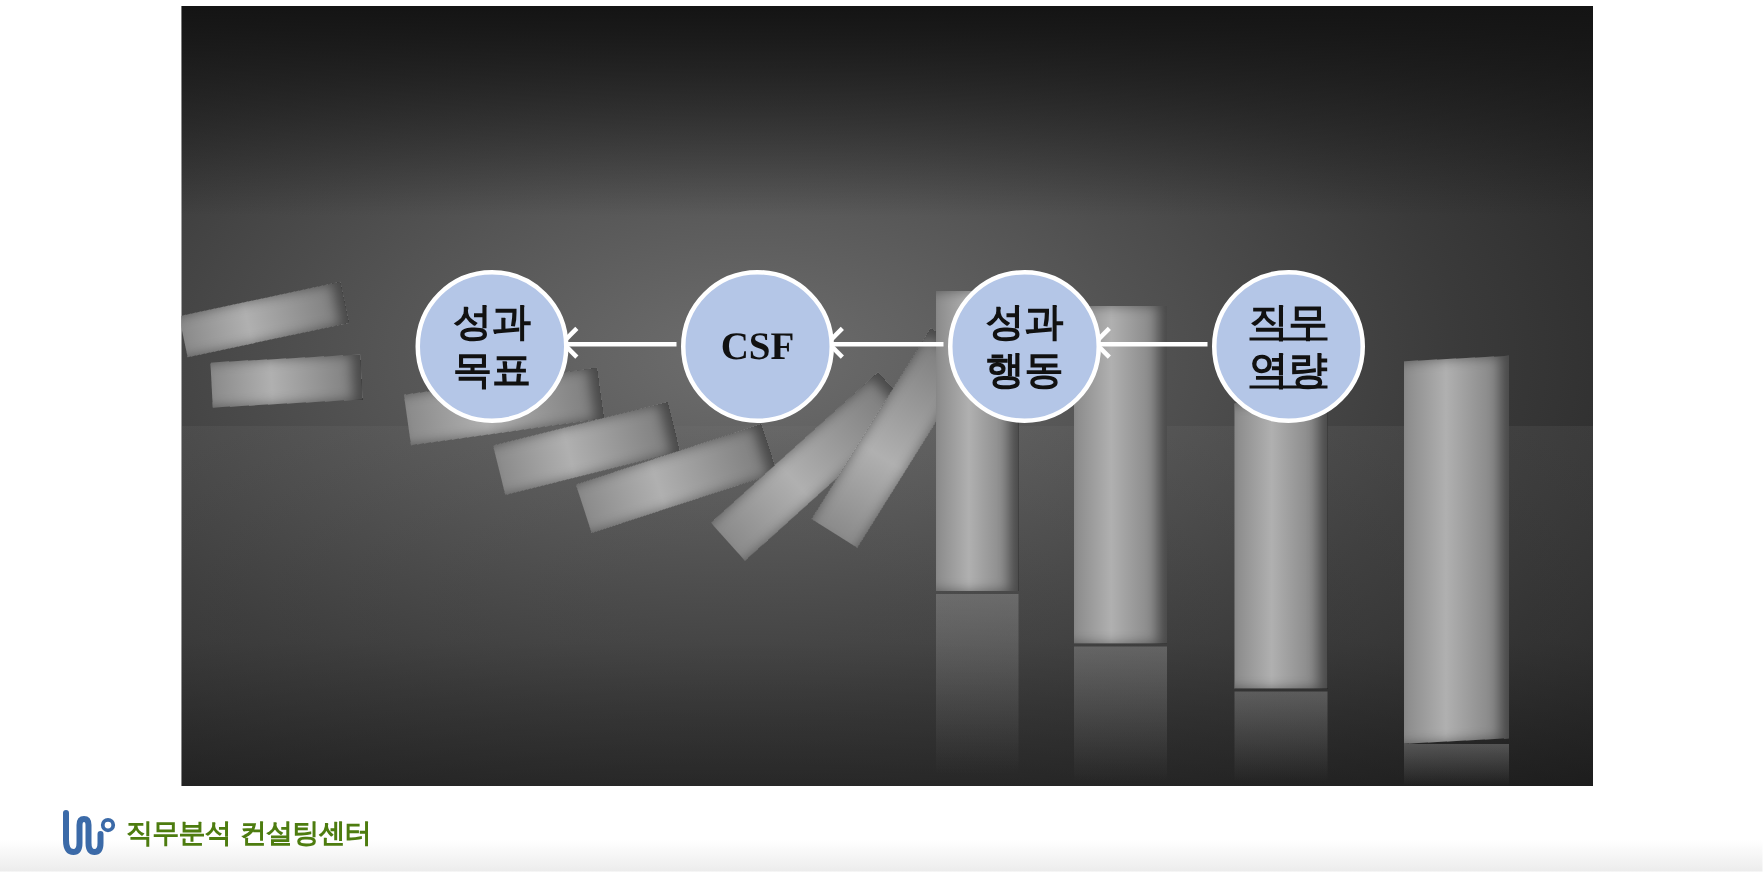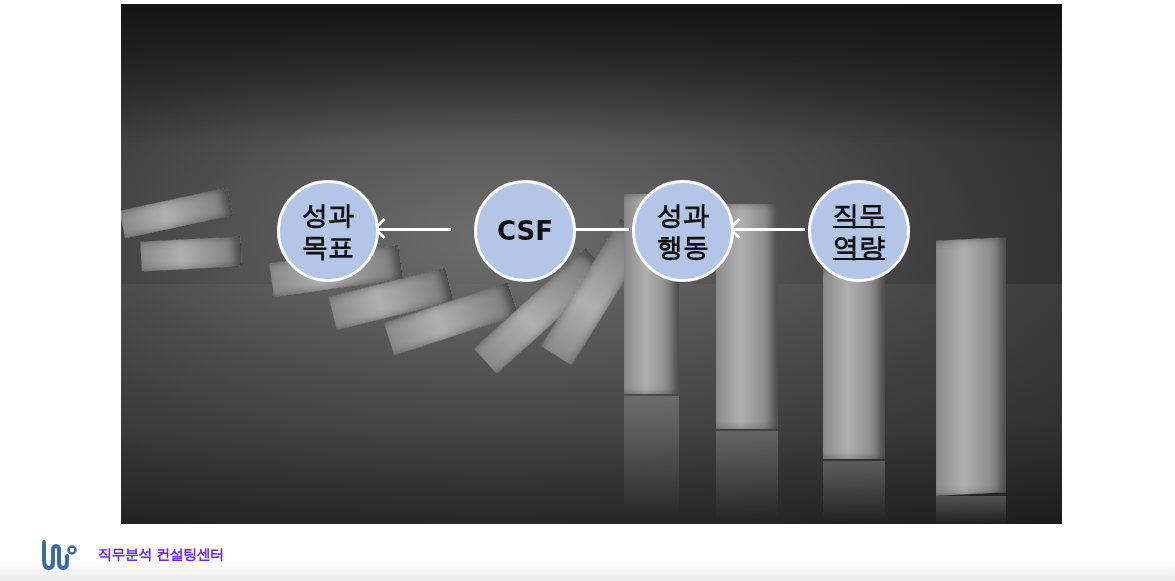--- a/index.html
+++ b/index.html
@@ -11,21 +11,21 @@
   .domino { position:absolute; background:linear-gradient(to right, #8a8a8a, #b0b0b0 40%, #7a7a7a); box-shadow: inset -6px 0 8px rgba(0,0,0,0.4); }
   .reflect { position:absolute; background:linear-gradient(to bottom, rgba(170,170,170,0.35), rgba(170,170,170,0)); }
   .node { position:absolute; width:96px; height:96px; border-radius:50%; background:#b4c6e7; border:3px solid #ffffff;
     display:flex; align-items:center; justify-content:center; text-align:center; color:#111; font-weight:bold;
     font-size:26px; line-height:32px; box-sizing:content-box; }
   .node .lbl { white-space:pre-line; }
   .arrow { position:absolute; height:3px; background:#ffffff; }
   .arrow .head { position:absolute; left:-2px; top:-7px; width:12px; height:12px; border-left:3px solid #fff; border-bottom:3px solid #fff; transform:rotate(45deg); transform-origin:center; }
   .footer-shade { position:absolute; left:0; top:560px; width:1175px; height:21px; background:linear-gradient(to bottom, #ffffff, #ececec); }
   .logo { position:absolute; left:40px; top:538px; display:flex; align-items:center; }
-  .logo-text { color:#6d28d9; font-size:14px; font-weight:bold; margin-left:20px; letter-spacing:-0.5px; }
+  .logo-text { color:#4d7c0f; font-size:18px; font-weight:bold; margin-left:6px; letter-spacing:-0.5px; }
 </style>
 </head>
 <body>
 
 <div class="photo">
   <div class="top-shade"></div>
   <div class="floor"></div>
 
   <div class="domino" style="left:0;top:195px;width:110px;height:28px;transform:rotate(-12deg);"></div>
   <div class="domino" style="left:20px;top:235px;width:100px;height:30px;transform:rotate(-3deg);"></div>
@@ -53,21 +53,21 @@
     <div class="head"></div>
   </div>
 <div class="arrow" style="left:378px;top:228px;width:73px;">
     <div class="head"></div>
   </div>
 
 <div class="node" style="left:277px;top:180px;">
   <span class="lbl">성과
 목표</span>
 </div>
-<div class="node" style="left:474px;top:180px;">
+<div class="node" style="left:454px;top:180px;font-family:Liberation Serif, serif;">
   <span class="lbl">CSF</span>
 </div>
 <div class="node" style="left:632px;top:180px;">
   <span class="lbl">성과
 행동</span>
 </div>
 <div class="node" style="left:808px;top:180px;text-decoration:underline;">
   <span class="lbl">직무
 역량</span>
 </div>

